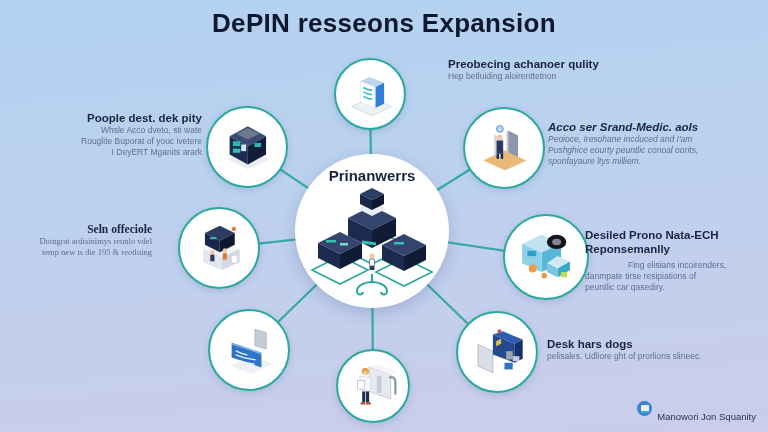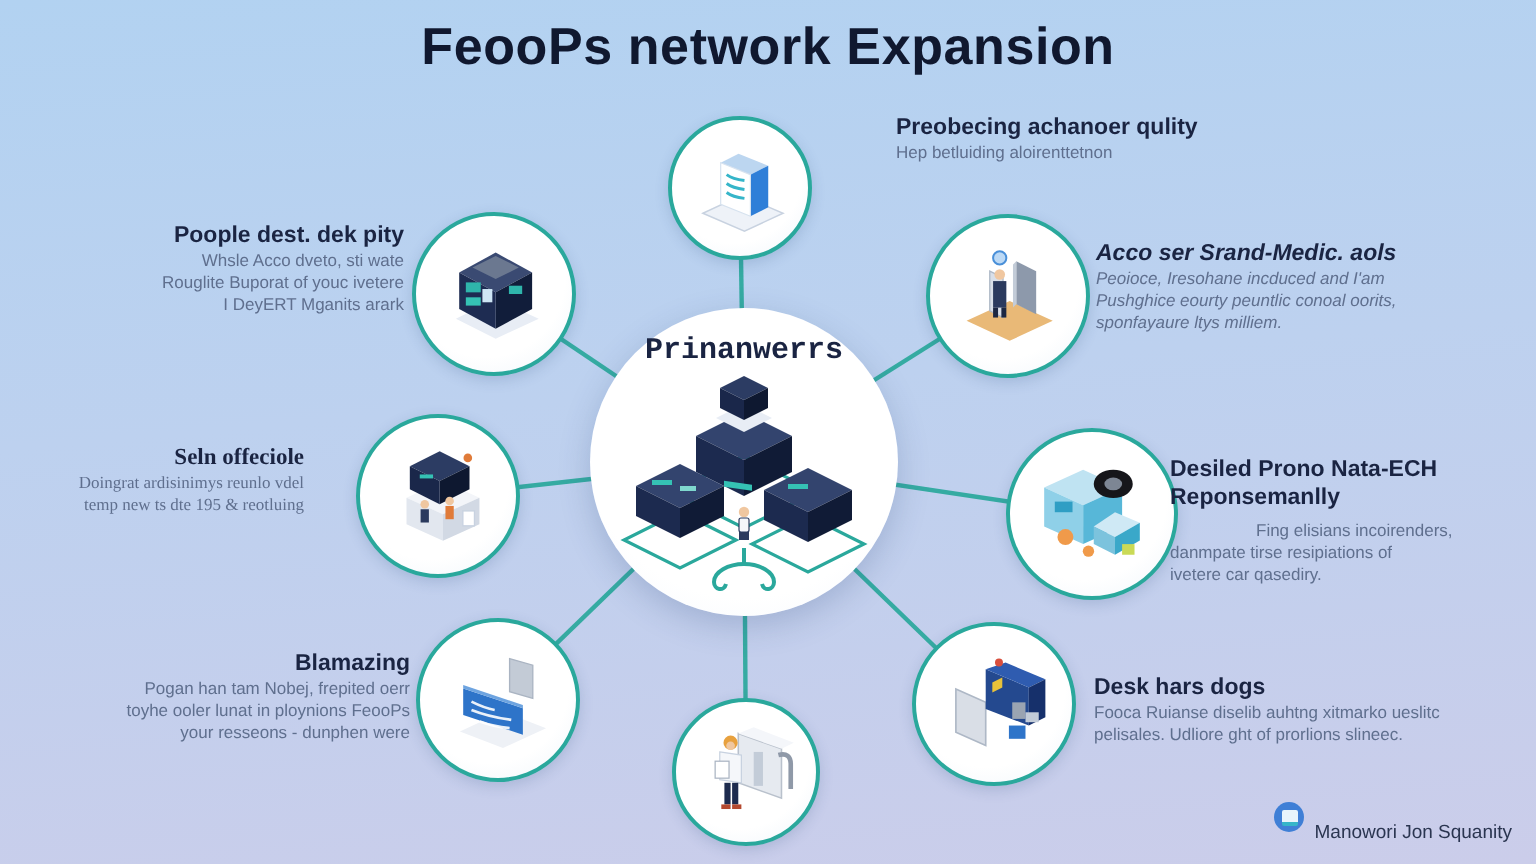--- a/index.html
+++ b/index.html
@@ -10,21 +10,21 @@
   }
   .links{position:absolute;left:0;top:0;z-index:1;}
   .main-title{
     position:absolute;top:8px;left:0;width:100%;text-align:center;z-index:3;
     font-size:26px;font-weight:bold;color:#10182f;letter-spacing:.3px;margin:0;
   }
   .hub{
     position:absolute;left:295px;top:154px;width:154px;height:154px;border-radius:50%;z-index:2;
     background:radial-gradient(circle at 50% 42%,#ffffff 68%,#f3f7fc 100%);
     box-shadow:0 5px 16px rgba(40,70,120,.22);
-    display:flex;flex-direction:column;align-items:center;font-family:Liberation Mono, monospace;
+    display:flex;flex-direction:column;align-items:center;
   }
   .hub-label{margin-top:13px;font-size:15px;font-weight:bold;color:#1a2442;}
   .bubble{
     position:absolute;border-radius:50%;z-index:2;box-sizing:border-box;
     background:radial-gradient(circle at 45% 40%,#ffffff 62%,#eef4fa 100%);
     border:2.5px solid #2aa89c;
     box-shadow:0 2px 7px rgba(40,70,120,.18);
     display:flex;align-items:center;justify-content:center;
   }
   .node-text{position:absolute;z-index:3;}
@@ -54,21 +54,21 @@
       <line x1="372" y1="231" x2="247" y2="147"></line>
       <line x1="372" y1="231" x2="504" y2="148"></line>
       <line x1="372" y1="231" x2="219" y2="248"></line>
       <line x1="372" y1="231" x2="546" y2="257"></line>
       <line x1="372" y1="231" x2="249" y2="350"></line>
       <line x1="372" y1="231" x2="497" y2="352"></line>
       <line x1="372" y1="231" x2="373" y2="386"></line>
     </g>
   </svg>
 
-  <h1 class="main-title">FeooPs network Expansion</h1>
+  <h1 class="main-title">DePIN resseons Expansion</h1>
 
   <div class="hub">
     <div class="hub-label">Prinanwerrs</div>
     <svg width="140" height="116" viewBox="0 0 140 116">
 
       <g fill="none" stroke="#2aa89c" stroke-width="1.6">
         <path d="M70 44 L106 62 L70 80 L34 62 Z"></path>
         <path d="M38 72 L66 86 L38 100 L10 86 Z"></path>
         <path d="M102 74 L130 88 L102 102 L74 88 Z"></path>
       </g>
@@ -248,45 +248,38 @@
     <div class="s">Rouglite Buporat of youc ivetere</div>
     <div class="s">I DeyERT Mganits arark</div>
   </div>
 
   <div class="node-text align-r" style="right:616px;top:222px;width:165px;font-family:Liberation Serif, serif;">
     <div class="t">Seln offeciole</div>
     <div class="s">Doingrat ardisinimys reunlo vdel</div>
     <div class="s">temp new ts dte 195 &amp; reotluing</div>
   </div>
 
-  <div class="node-text align-r" style="right:563px;top:325px;width:195px;">
-    <div class="t">Blamazing</div>
-    <div class="s">Pogan han tam Nobej, frepited oerr</div>
-    <div class="s">toyhe ooler lunat in ploynions FeooPs</div>
-    <div class="s">your resseons - dunphen were</div>
-  </div>
 
   <div class="node-text align-l" style="left:548px;top:120px;width:212px;font-style:italic;">
     <div class="t">Acco ser Srand-Medic. aols</div>
     <div class="s">Peoioce, Iresohane incduced and I'am</div>
     <div class="s">Pushghice eourty peuntlic conoal oorits,</div>
     <div class="s">sponfayaure ltys milliem.</div>
   </div>
 
   <div class="node-text align-l" style="left:585px;top:228px;width:178px;">
     <div class="t">Desiled Prono Nata-ECH</div>
     <div class="t">Reponsemanlly</div>
     <div class="s" style="margin-top:3px;padding-left:43px;">Fing elisians incoirenders,</div>
     <div class="s">danmpate tirse resipiations of</div>
-    <div class="s">ivetere car qasediry.</div>
+    <div class="s">peuntlic car qasediry.</div>
   </div>
 
   <div class="node-text align-l" style="left:547px;top:337px;width:218px;">
     <div class="t">Desk hars dogs</div>
-    <div class="s">Fooca Ruianse diselib auhtng xitmarko ueslitc</div>
     <div class="s">pelisales. Udliore ght of prorlions slineec.</div>
   </div>
 
   <div class="logo">
     <div class="logo-badge">
         <div class="inner"></div>
       </div>
     <div class="logo-text">Manowori Jon Squanity</div>
   </div>
 

